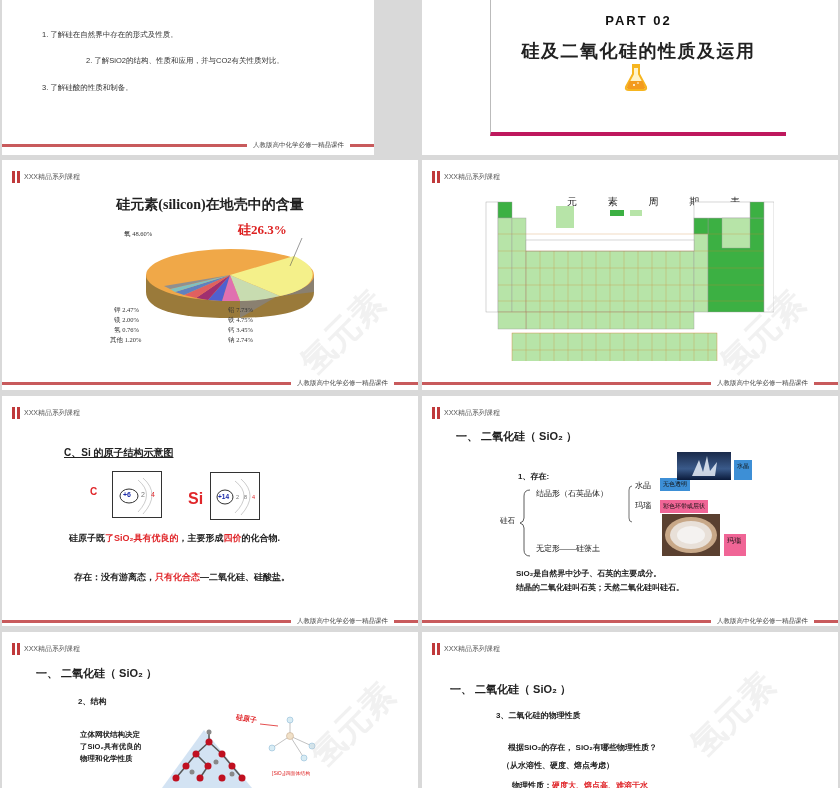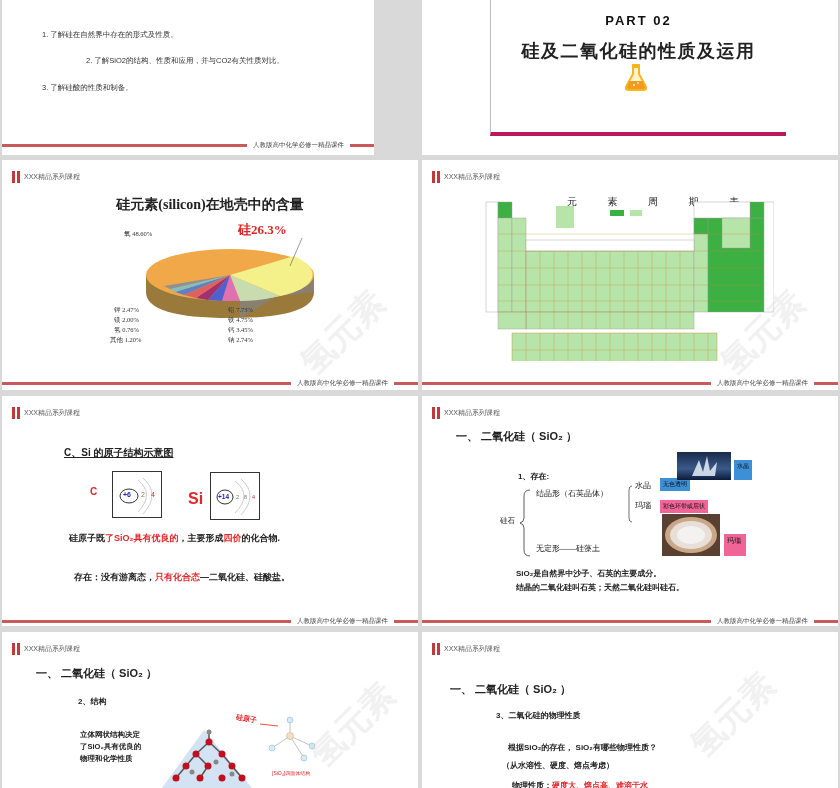--- a/index.html
+++ b/index.html
@@ -29,21 +29,21 @@
 
   .part-box { position: absolute; left: 68px; top: 0; width: 296px; height: 136px; border-left: 1px solid #bbb; border-bottom: 4px solid #be185d; }
   .part-title { position: absolute; left: 0; right: 0; top: 13px; text-align: center; font-size: 13px; font-weight: bold; letter-spacing: 2px; color: #111; }
   .part-sub { position: absolute; left: 0; right: 0; top: 39px; text-align: center; font-size: 18px; font-weight: bold; letter-spacing: 1.5px; color: #222; }
   .flask { position: absolute; left: 130px; top: 62px; }
 
   .pie-title { position: absolute; left: 0; right: 0; top: 36px; text-align: center; font-family: "Liberation Serif", serif; font-size: 14px; font-weight: bold; color: #222; }
   .si-label { position: absolute; left: 236px; top: 61px; font-family: "Liberation Serif", serif; font-size: 13px; font-weight: bold; color: #d22; }
   .pl { position: absolute; font-family: "Liberation Serif", serif; font-size: 6.5px; color: #333; }
 
-  .pt-title { position: absolute; left: 145px; top: 35px; font-size: 10px; letter-spacing: 14px; color: #222; font-family: Liberation Serif, serif; }
+  .pt-title { position: absolute; left: 145px; top: 35px; font-size: 10px; letter-spacing: 14px; color: #222; font-family: Liberation Sans, sans-serif; }
 
   .h1 { position: absolute; font-size: 11px; font-weight: bold; color: #222; }
   .body-t { position: absolute; font-size: 9px; font-weight: bold; color: #222; white-space: nowrap; }
   .red { color: #e0262a; }
   .tag { position: absolute; font-size: 6px; color: #111; padding: 2px 3px; }
   .tag.blue { background: #3d8fd6; }
   .tag.pink { background: #f06596; }
   .wm { position: absolute; font-size: 34px; color: rgba(200,200,200,0.25); transform: rotate(-45deg); font-weight: bold; pointer-events: none; }
 </style>
 </head>

